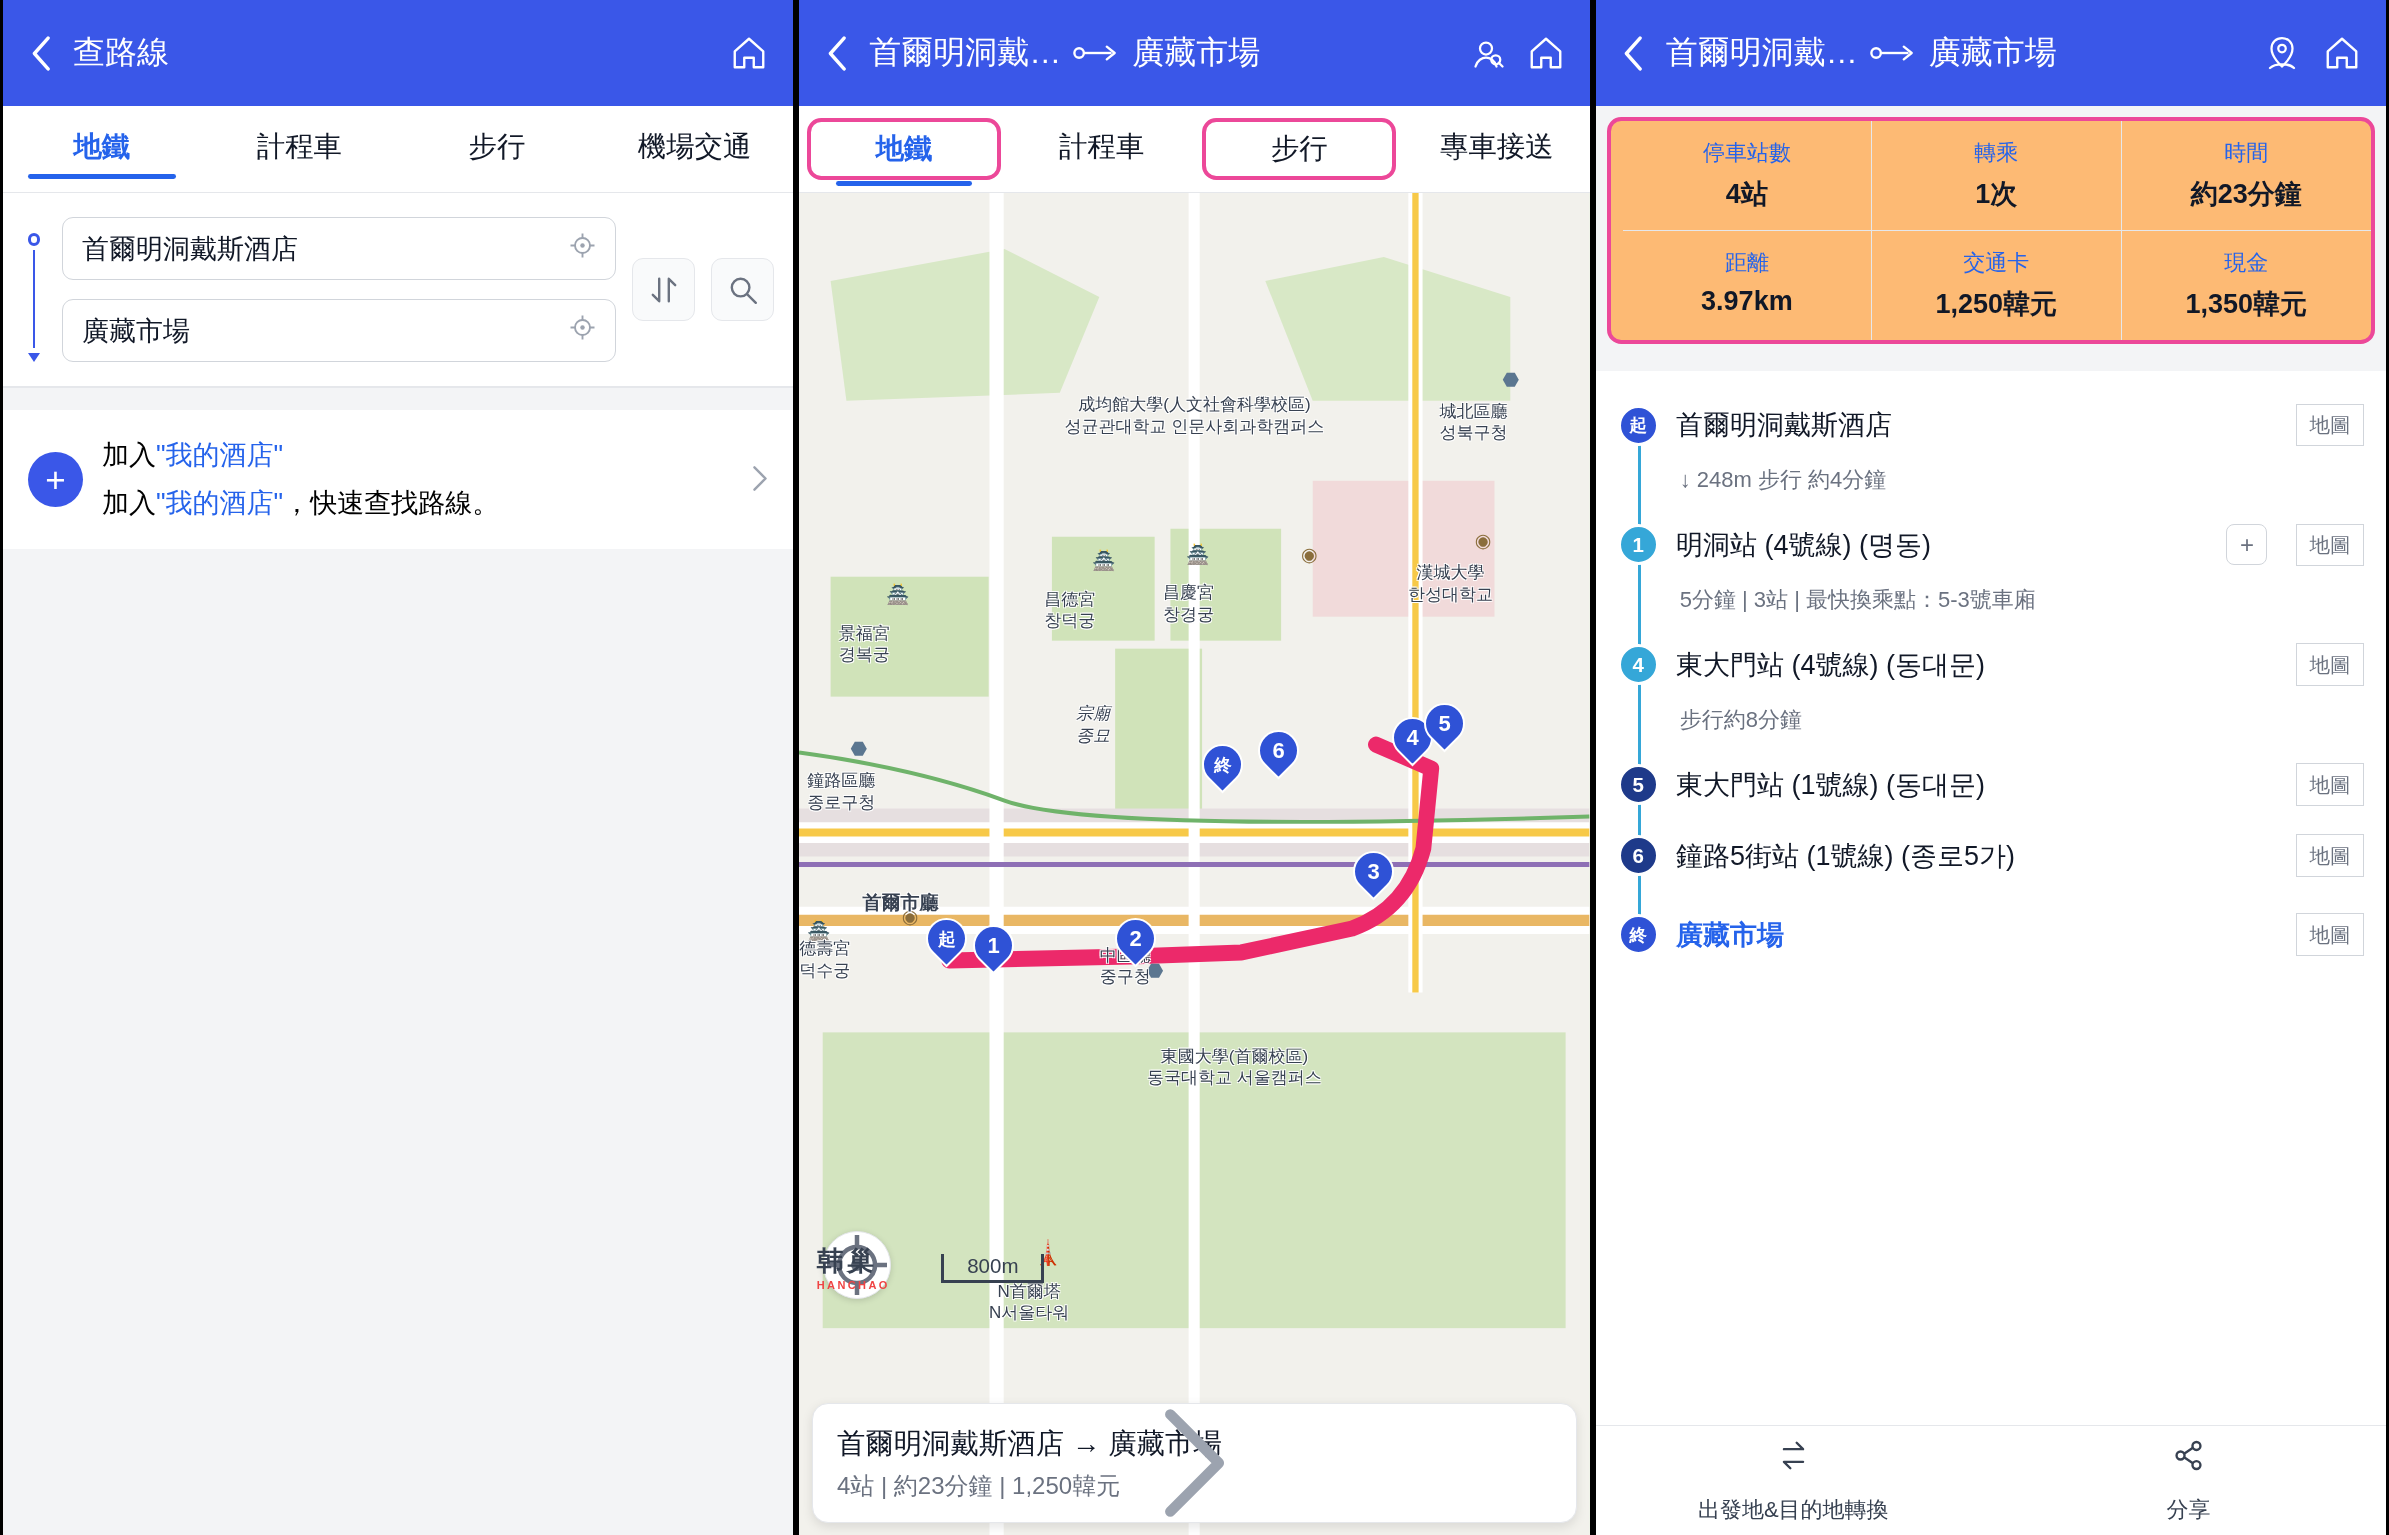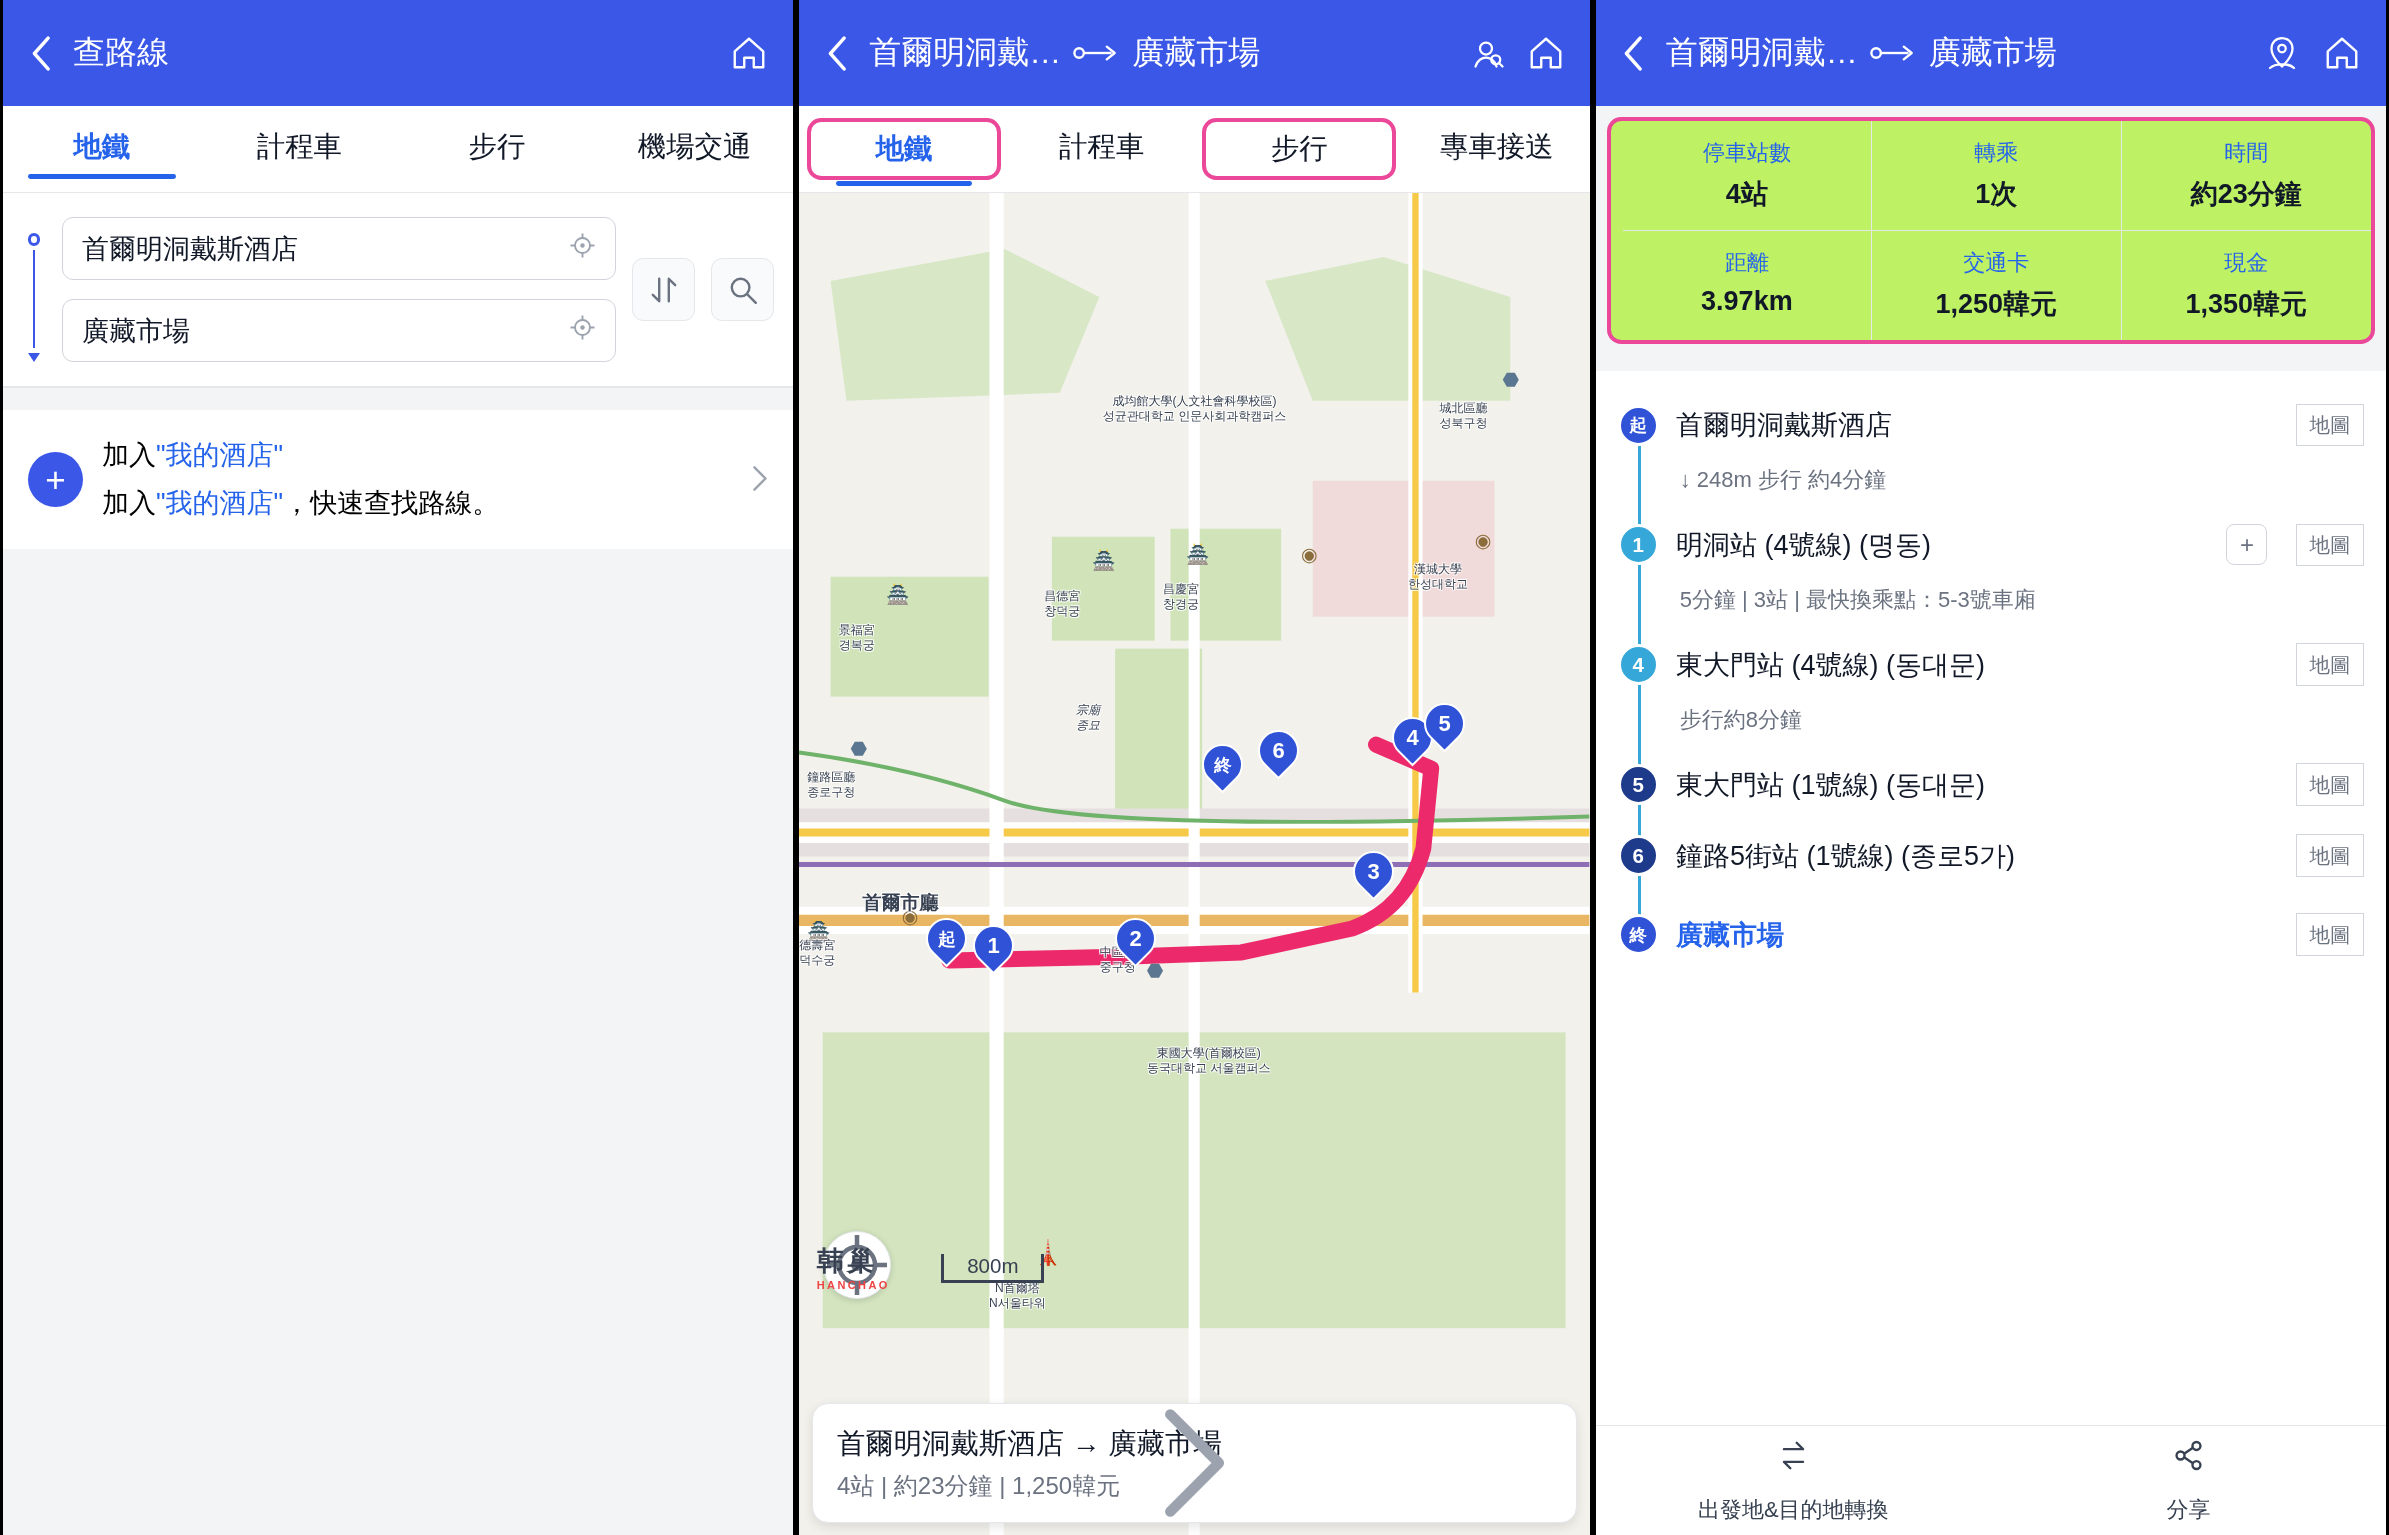--- a/index.html
+++ b/index.html
@@ -177,41 +177,41 @@
     background:#fff;
     border-radius:16px;
     border:1.6px solid #e5e7eb;
     padding:20.5px 24px;
     box-shadow:0 3.2px 11px rgba(0,0,0,.1);
   }
   .map-card .row1{font-size:28.4px;color:#111827;display:flex;align-items:flex-start;}
   .map-card .row1 .chev{margin-left:auto;color:#9ca3af;font-size:32px;}
   .map-card .row2{font-size:24px;color:#6b7280;margin-top:7px;}
   .map-label {
-    position:absolute; font-size:12px; color:#374151; text-align:center;
+    position:absolute; font-size:17px; color:#374151; text-align:center;
     text-shadow: -0.8px -0.8px 0 #fff, 0.8px -0.8px 0 #fff, -0.8px 0.8px 0 #fff, 0.8px 0.8px 0 #fff;
     line-height:1.25;
   }
   .map-label .ko { display:block; }
   .landmark-icon {
     position:absolute;
     width:24px;height:24px;
     display:flex;align-items:center;justify-content:center;
     font-size:19px;
   }
   .route-link {
     width:49px;height:24px;
     display:flex;align-items:center;justify-content:center;
   }
   .route-link svg { width:100%;height:100%; }
 
   
   .s3-body { flex:1; background:#f3f4f6; display:flex; flex-direction:column; overflow:hidden;}
   .stats {
-    background:#bef264;
+    background:#fdba74;
     border:4.7px solid #ec4899;
     border-radius:14.2px;
     margin:11px;
     display:grid;
     grid-template-columns: repeat(3,1fr);
     grid-template-rows: repeat(2,auto);
     padding-left: 12px;
   }
   .stats .cell {
     text-align:center;

